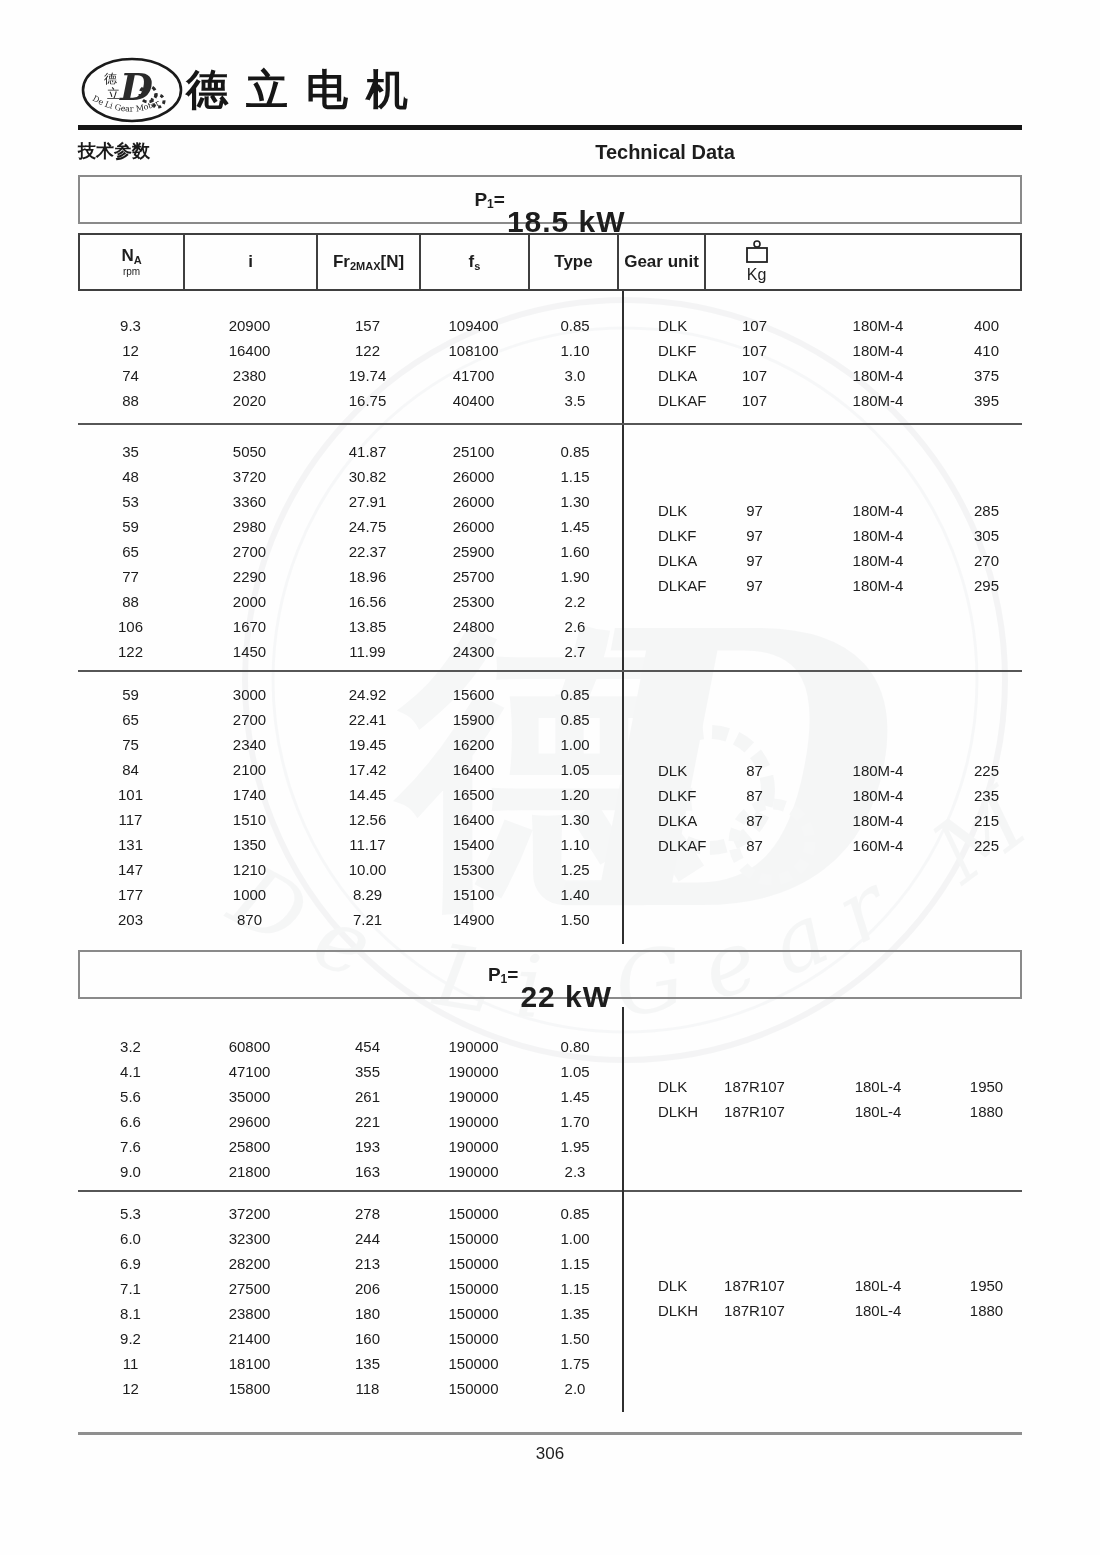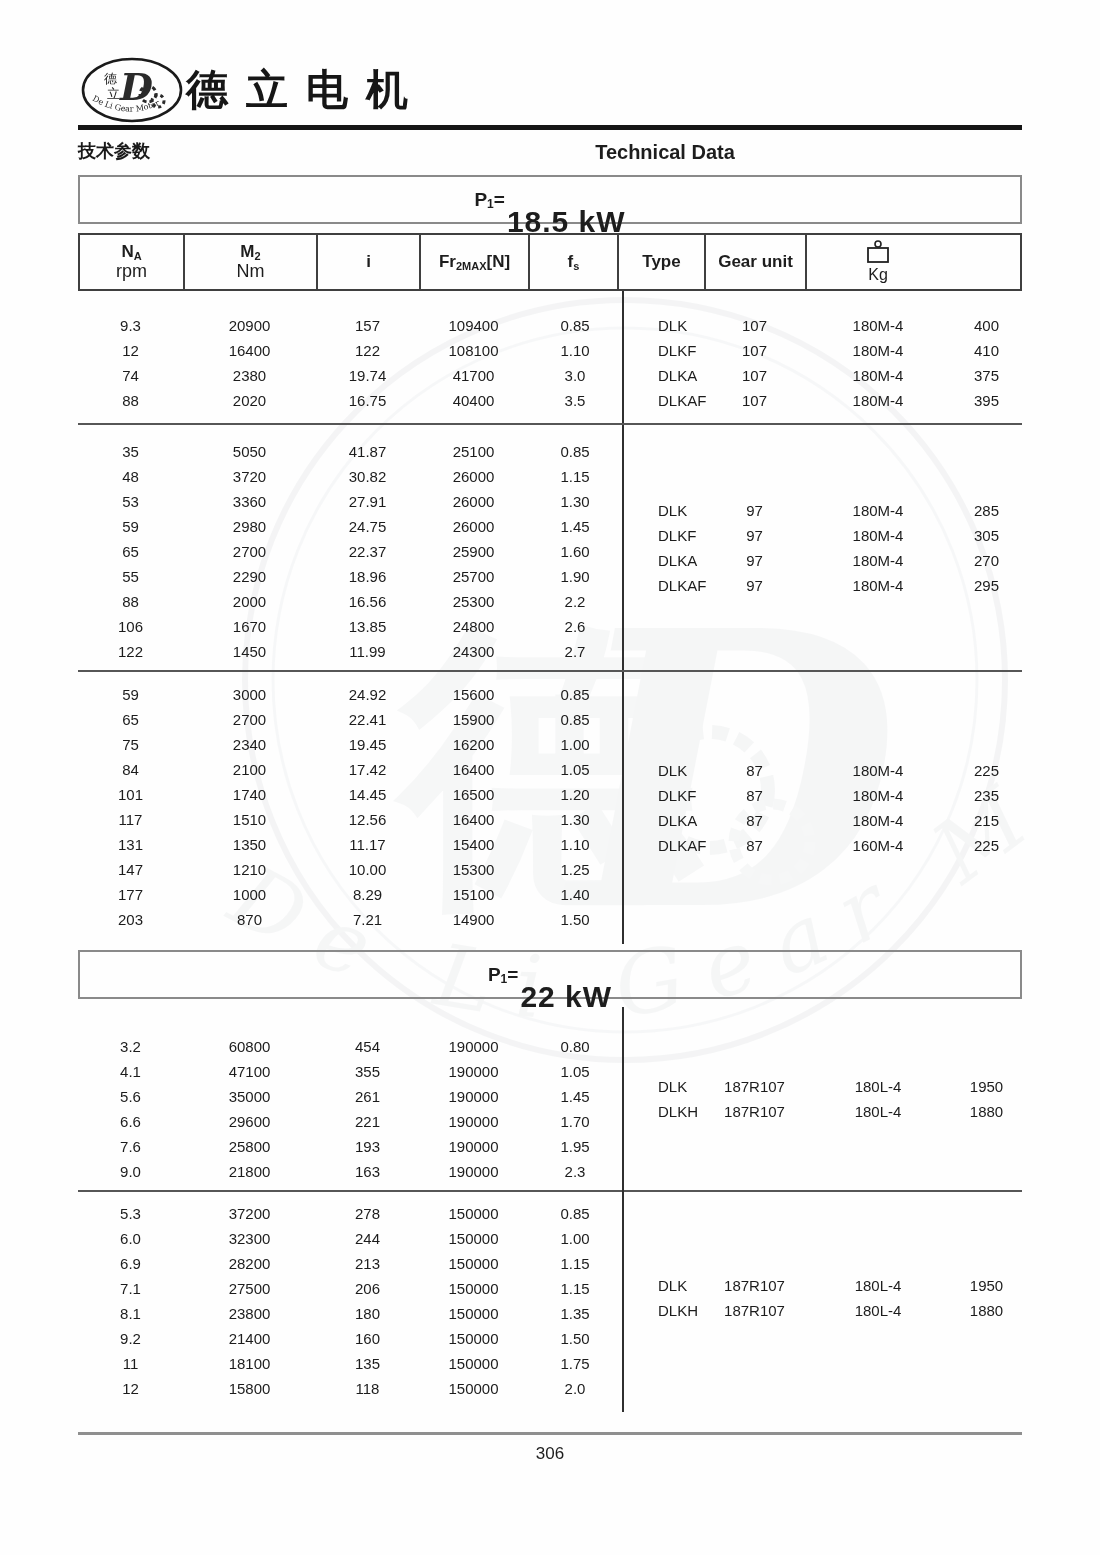--- a/index.html
+++ b/index.html
@@ -20,21 +20,21 @@
   .power-value{font-size:30px;font-weight:bold;letter-spacing:1px;margin-left:2px;margin-top:44px;}
   
   .col-hdr{left:78px;top:233px;width:944px;height:58px;display:grid;box-sizing:border-box;
            grid-template-columns:105px 133px 103px 109px 89px 87px 101px 142px 71px;
            border:2px solid #3f3f3f;}
   .hcell{border-right:2px solid #3f3f3f;display:flex;flex-direction:column;align-items:center;
          justify-content:center;line-height:1.15;}
   .hcell:last-child{border-right:none;}
   .hmain{font-size:17px;font-weight:bold;}
   .hsub{font-size:11px;font-weight:bold;display:inline-block;transform:translateY(3px);}
-  .hunit{font-size:18px;font-weight:normal;}
+  .hunit{font-size:10px;font-weight:normal;}
   .kg-label{font-size:16px;}
   
   .block{left:78px;width:944px;box-sizing:border-box;}
   .block.sep{border-bottom:2px solid #565656;}
   .rows-grid{display:grid;grid-template-columns:105px 133px 103px 109px 94px;grid-auto-rows:25px;}
   .cell{display:flex;align-items:center;justify-content:center;font-size:15px;color:#1c1c1c;}
   .type-col{position:absolute;left:544px;top:0;bottom:0;width:400px;box-sizing:border-box;
             border-left:2px solid #2f2f2f;display:flex;flex-direction:column;justify-content:center;}
   .type-col.align-first{justify-content:flex-start;}
   .type-grid{display:grid;grid-template-columns:80px 101px 146px 71px;grid-auto-rows:25px;}
@@ -87,24 +87,20 @@
     <span class="power-prefix">P</span>
       <span class="power-sub">1</span>
       <span class="power-prefix">=</span>
       <span class="power-value">18.5 kW</span>
   </div>
 
   <div class="abs col-hdr">
     <div class="hcell">
       <div><span class="hmain">N</span><span class="hsub">A</span></div>
       <div class="hunit">rpm</div>
-    </div>
-    <div class="hcell">
-      <div><span class="hmain">M</span><span class="hsub">2</span></div>
-      <div class="hunit">Nm</div>
     </div>
     <div class="hcell">
       <div><span class="hmain">i</span></div>
     </div>
     <div class="hcell">
       <div><span class="hmain">Fr</span><span class="hsub">2MAX</span><span class="hmain">[N]</span></div>
     </div>
     <div class="hcell">
       <div><span class="hmain">f</span><span class="hsub">s</span></div>
     </div>
@@ -187,21 +183,21 @@
         <div class="cell">59</div>
         <div class="cell">2980</div>
         <div class="cell">24.75</div>
         <div class="cell">26000</div>
         <div class="cell">1.45</div>
         <div class="cell">65</div>
         <div class="cell">2700</div>
         <div class="cell">22.37</div>
         <div class="cell">25900</div>
         <div class="cell">1.60</div>
-        <div class="cell">55</div>
+        <div class="cell">77</div>
         <div class="cell">2290</div>
         <div class="cell">18.96</div>
         <div class="cell">25700</div>
         <div class="cell">1.90</div>
         <div class="cell">88</div>
         <div class="cell">2000</div>
         <div class="cell">16.56</div>
         <div class="cell">25300</div>
         <div class="cell">2.2</div>
         <div class="cell">106</div>

